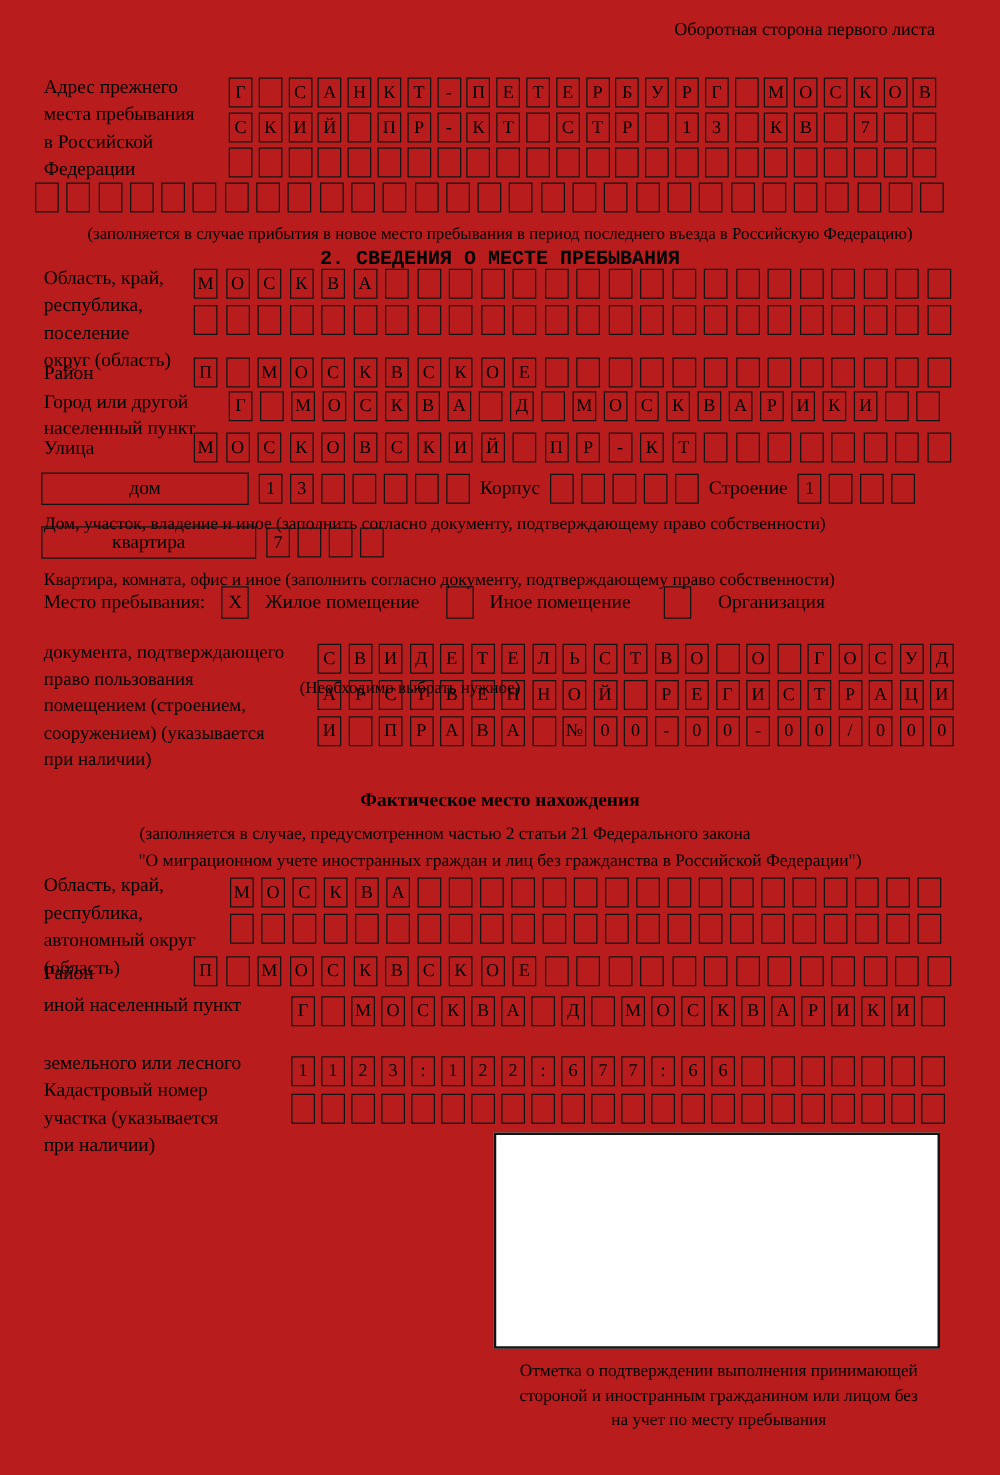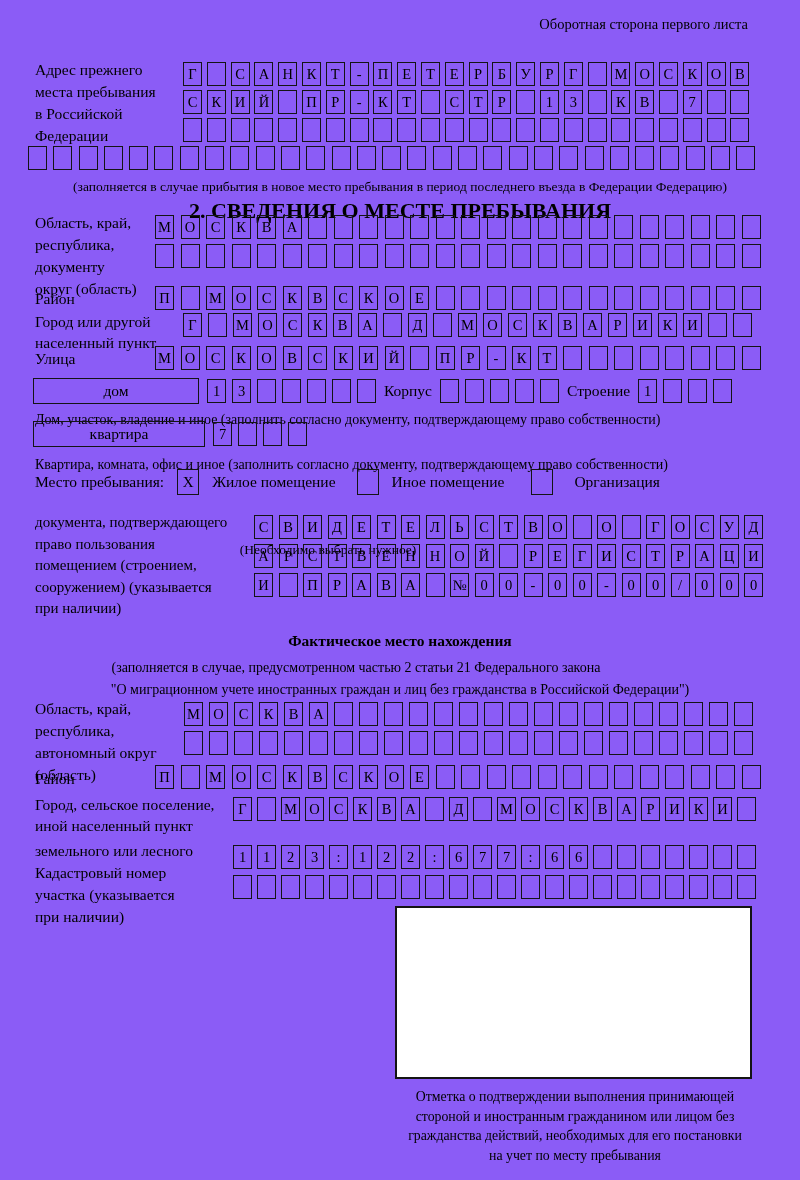--- a/index.html
+++ b/index.html
@@ -1,26 +1,26 @@
 <!DOCTYPE html>
 <html><head>
 <meta charset="utf-8">
 <style>
   * { margin:0; padding:0; box-sizing:border-box; }
   html,body { background:#ffffff; }
   body { width:800px; height:1180px; font-family:"Liberation Serif","DejaVu Serif",serif; color:#000; }
-  .page { position:relative; width:800px; height:1180px; background:#8b5cf6; overflow:hidden; }
+  .page { position:relative; width:800px; height:1180px; background:#b91c1c; overflow:hidden; }
   .abs { position:absolute; }
   .label { font-size:15.5px; line-height:22px; }
   .label-tight { font-size:15px; line-height:21.5px; }
   .caption { font-size:13.5px; line-height:19px; }
   .caption2 { font-size:14px; line-height:21px; }
   .center { text-align:center; }
   .note { font-size:14.5px; }
-  .h2 { font-size:22px; font-weight:bold; }
+  .h2 { font-size:16px; font-weight:bold;font-family:Liberation Mono, monospace; }
   .h3 { font-size:15.5px; font-weight:bold; }
   .cells { display:flex; }
   .col { display:flex; flex-direction:column; }
   .cell { width:19px; height:24px; border:1.7px solid #141414; display:flex; align-items:center;
           justify-content:center; font-size:14.5px; flex:none; overflow:hidden; }
   .widebox { height:26px; border:1.8px solid #141414; display:flex; align-items:center;
              justify-content:center; font-size:15.5px; flex:none; }
   .checkbox { width:22px; height:26px; border:1.8px solid #141414; display:flex; align-items:center;
               justify-content:center; font-size:15px; flex:none; }
   .hrow { display:flex; align-items:center; }
@@ -144,28 +144,28 @@
       <div class="cell"></div>
       <div class="cell"></div>
       <div class="cell"></div>
       <div class="cell"></div>
       <div class="cell"></div>
       <div class="cell"></div>
       <div class="cell"></div>
       <div class="cell"></div>
       <div class="cell"></div>
     </div>
-  <div class="abs caption center" style="left:0; top:177px; width:800px;">(заполняется в случае прибытия в новое место пребывания в период последнего въезда в Федерации Федерацию)</div>
+  <div class="abs caption center" style="left:0; top:177px; width:800px;">(заполняется в случае прибытия в новое место пребывания в период последнего въезда в Российскую Федерацию)</div>
 
   <div class="abs h2 center" style="left:0; top:198px; width:800px;">2. СВЕДЕНИЯ О МЕСТЕ ПРЕБЫВАНИЯ</div>
 
   <div class="abs label" style="left:35px; top:212px; width:130px;">
       <div>Область, край,</div>
       <div>республика,</div>
-      <div>документу</div>
+      <div>поселение</div>
       <div>округ (область)</div>
     </div>
   <div class="abs col" style="left:155px; top:215px; gap:5px;">
     <div class="cells" style="gap:6.5px;">
         <div class="cell">М</div>
         <div class="cell">О</div>
         <div class="cell">С</div>
         <div class="cell">К</div>
         <div class="cell">В</div>
         <div class="cell">А</div>
@@ -517,21 +517,20 @@
       <div class="cell"></div>
       <div class="cell"></div>
       <div class="cell"></div>
       <div class="cell"></div>
       <div class="cell"></div>
       <div class="cell"></div>
       <div class="cell"></div>
     </div>
 
   <div class="abs label" style="left:35px; top:794px; width:200px; line-height:21px;">
-      <div>Город, сельское поселение,</div>
       <div>иной населенный пункт</div>
     </div>
   <div class="abs cells" style="left:233px; top:797px; gap:5px;">
       <div class="cell">Г</div>
       <div class="cell"></div>
       <div class="cell">М</div>
       <div class="cell">О</div>
       <div class="cell">С</div>
       <div class="cell">К</div>
       <div class="cell">В</div>
@@ -606,17 +605,16 @@
         <div class="cell"></div>
         <div class="cell"></div>
         <div class="cell"></div>
       </div>
   </div>
 
   <div class="abs stampbox" style="left:395px; top:906px; width:357px; height:173px;"></div>
   <div class="abs center" style="left:355px; top:1087px; width:440px; font-size:13.8px; line-height:19.5px;">
       <div>Отметка о подтверждении выполнения принимающей</div>
       <div>стороной и иностранным гражданином или лицом без</div>
-      <div>гражданства действий, необходимых для его постановки</div>
       <div>на учет по месту пребывания</div>
     </div>
 
 </div>
 
 </body></html>

